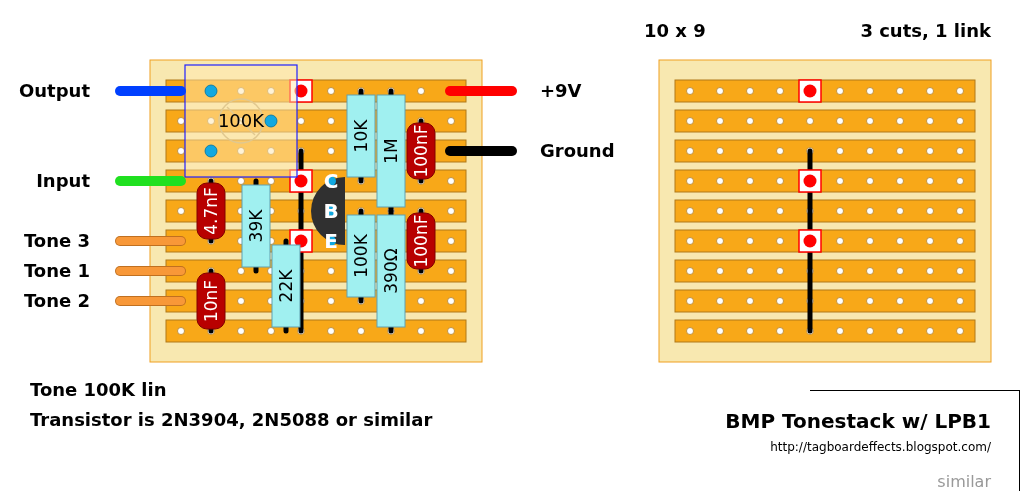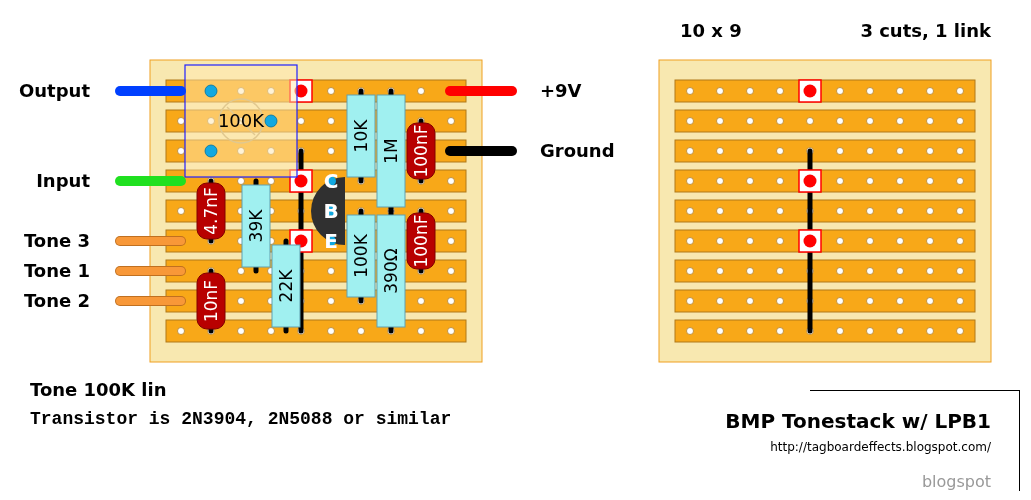--- a/index.html
+++ b/index.html
@@ -4,25 +4,25 @@
 <style>
   html, body { margin: 0; padding: 0; background: #ffffff; }
   body { width: 1031px; height: 500px; position: relative; overflow: hidden;
          font-family: "DejaVu Sans", sans-serif; }
   #stage { position: absolute; left: 0; top: 0; }
   .lbl { font-family: "DejaVu Sans", sans-serif; font-weight: bold; font-size: 18px; fill: #000; }
   .comp-text { font-family: "DejaVu Sans", sans-serif; font-size: 17px; }
   .txt { position: absolute; font-family: "DejaVu Sans", sans-serif; white-space: nowrap; color: #000; }
   .bold { font-weight: bold; font-size: 18px; }
   #notes-1 { left: 30px; top: 379px; }
-  #notes-2 { left: 30px; top: 409px; font-family: Liberation Mono, monospace; }
+  #notes-2 { left: 30px; top: 409px; }
   #title { right: 40px; top: 409px; font-size: 20px; font-weight: bold; margin-left: 12px; }
   #url { right: 40px; top: 440px; font-size: 12px; }
   #author { right: 40px; top: 472px; font-size: 16px; color: #999; }
-  #board-size { left: 680px; top: 20px; }
+  #board-size { left: 644px; top: 20px; }
   #cuts-links { right: 40px; top: 20px; margin-left: 14px; }
   #credit-frame { position: absolute; left: 810px; top: 390px; width: 209px; height: 100px;
                   border-top: 1px solid #000; border-right: 1px solid #000; }
 </style>
 </head>
 <body>
 
 <svg id="stage" width="1031" height="500" xmlns="http://www.w3.org/2000/svg">
   <g id="left-board">
       <rect x="150" y="60" width="332" height="302" fill="#f8e8b0" stroke="#f0a020" stroke-width="1"></rect>
@@ -311,13 +311,13 @@
     </g>
 </svg>
 
 <div class="txt bold" id="board-size">10 x 9</div>
 <div class="txt bold" id="cuts-links">3 cuts, 1 link</div>
 <div class="txt bold" id="notes-1">Tone 100K lin</div>
 <div class="txt bold" id="notes-2">Transistor is 2N3904, 2N5088 or similar</div>
 <div id="credit-frame"></div>
 <div class="txt" id="title">BMP Tonestack w/ LPB1</div>
 <div class="txt" id="url">http://tagboardeffects.blogspot.com/</div>
-<div class="txt" id="author">blogspot</div>
+<div class="txt" id="author">similar</div>
 
 </body></html>

